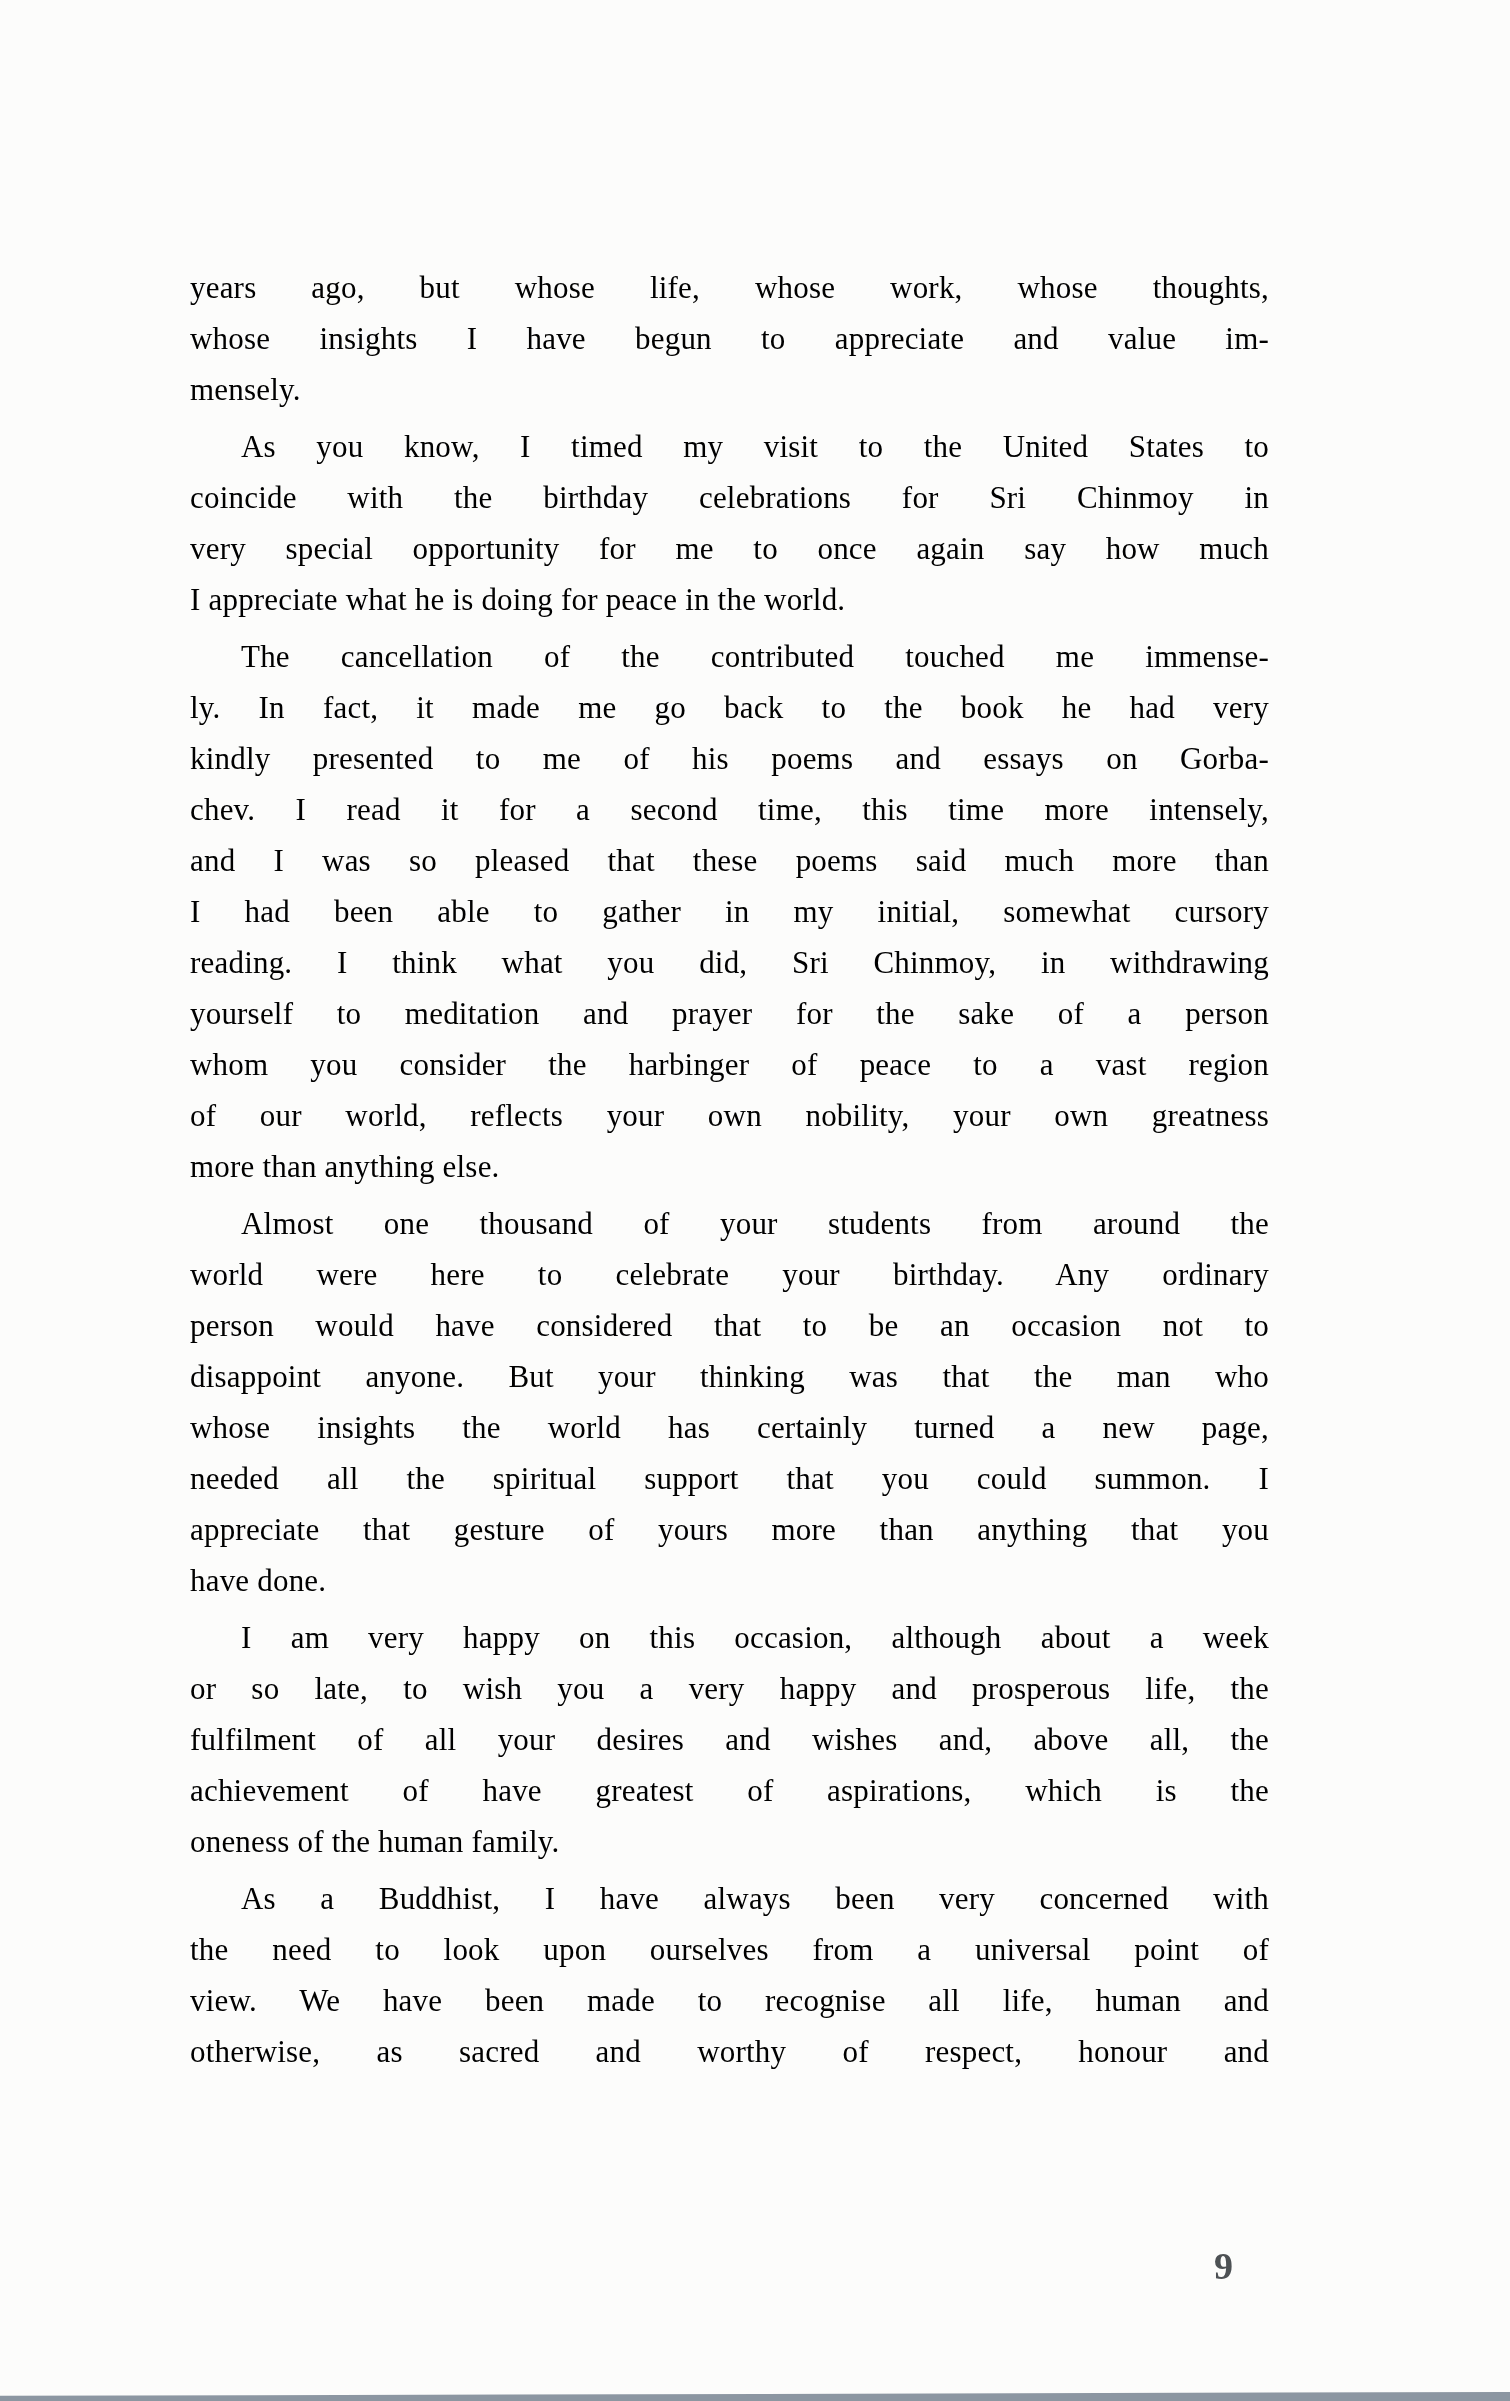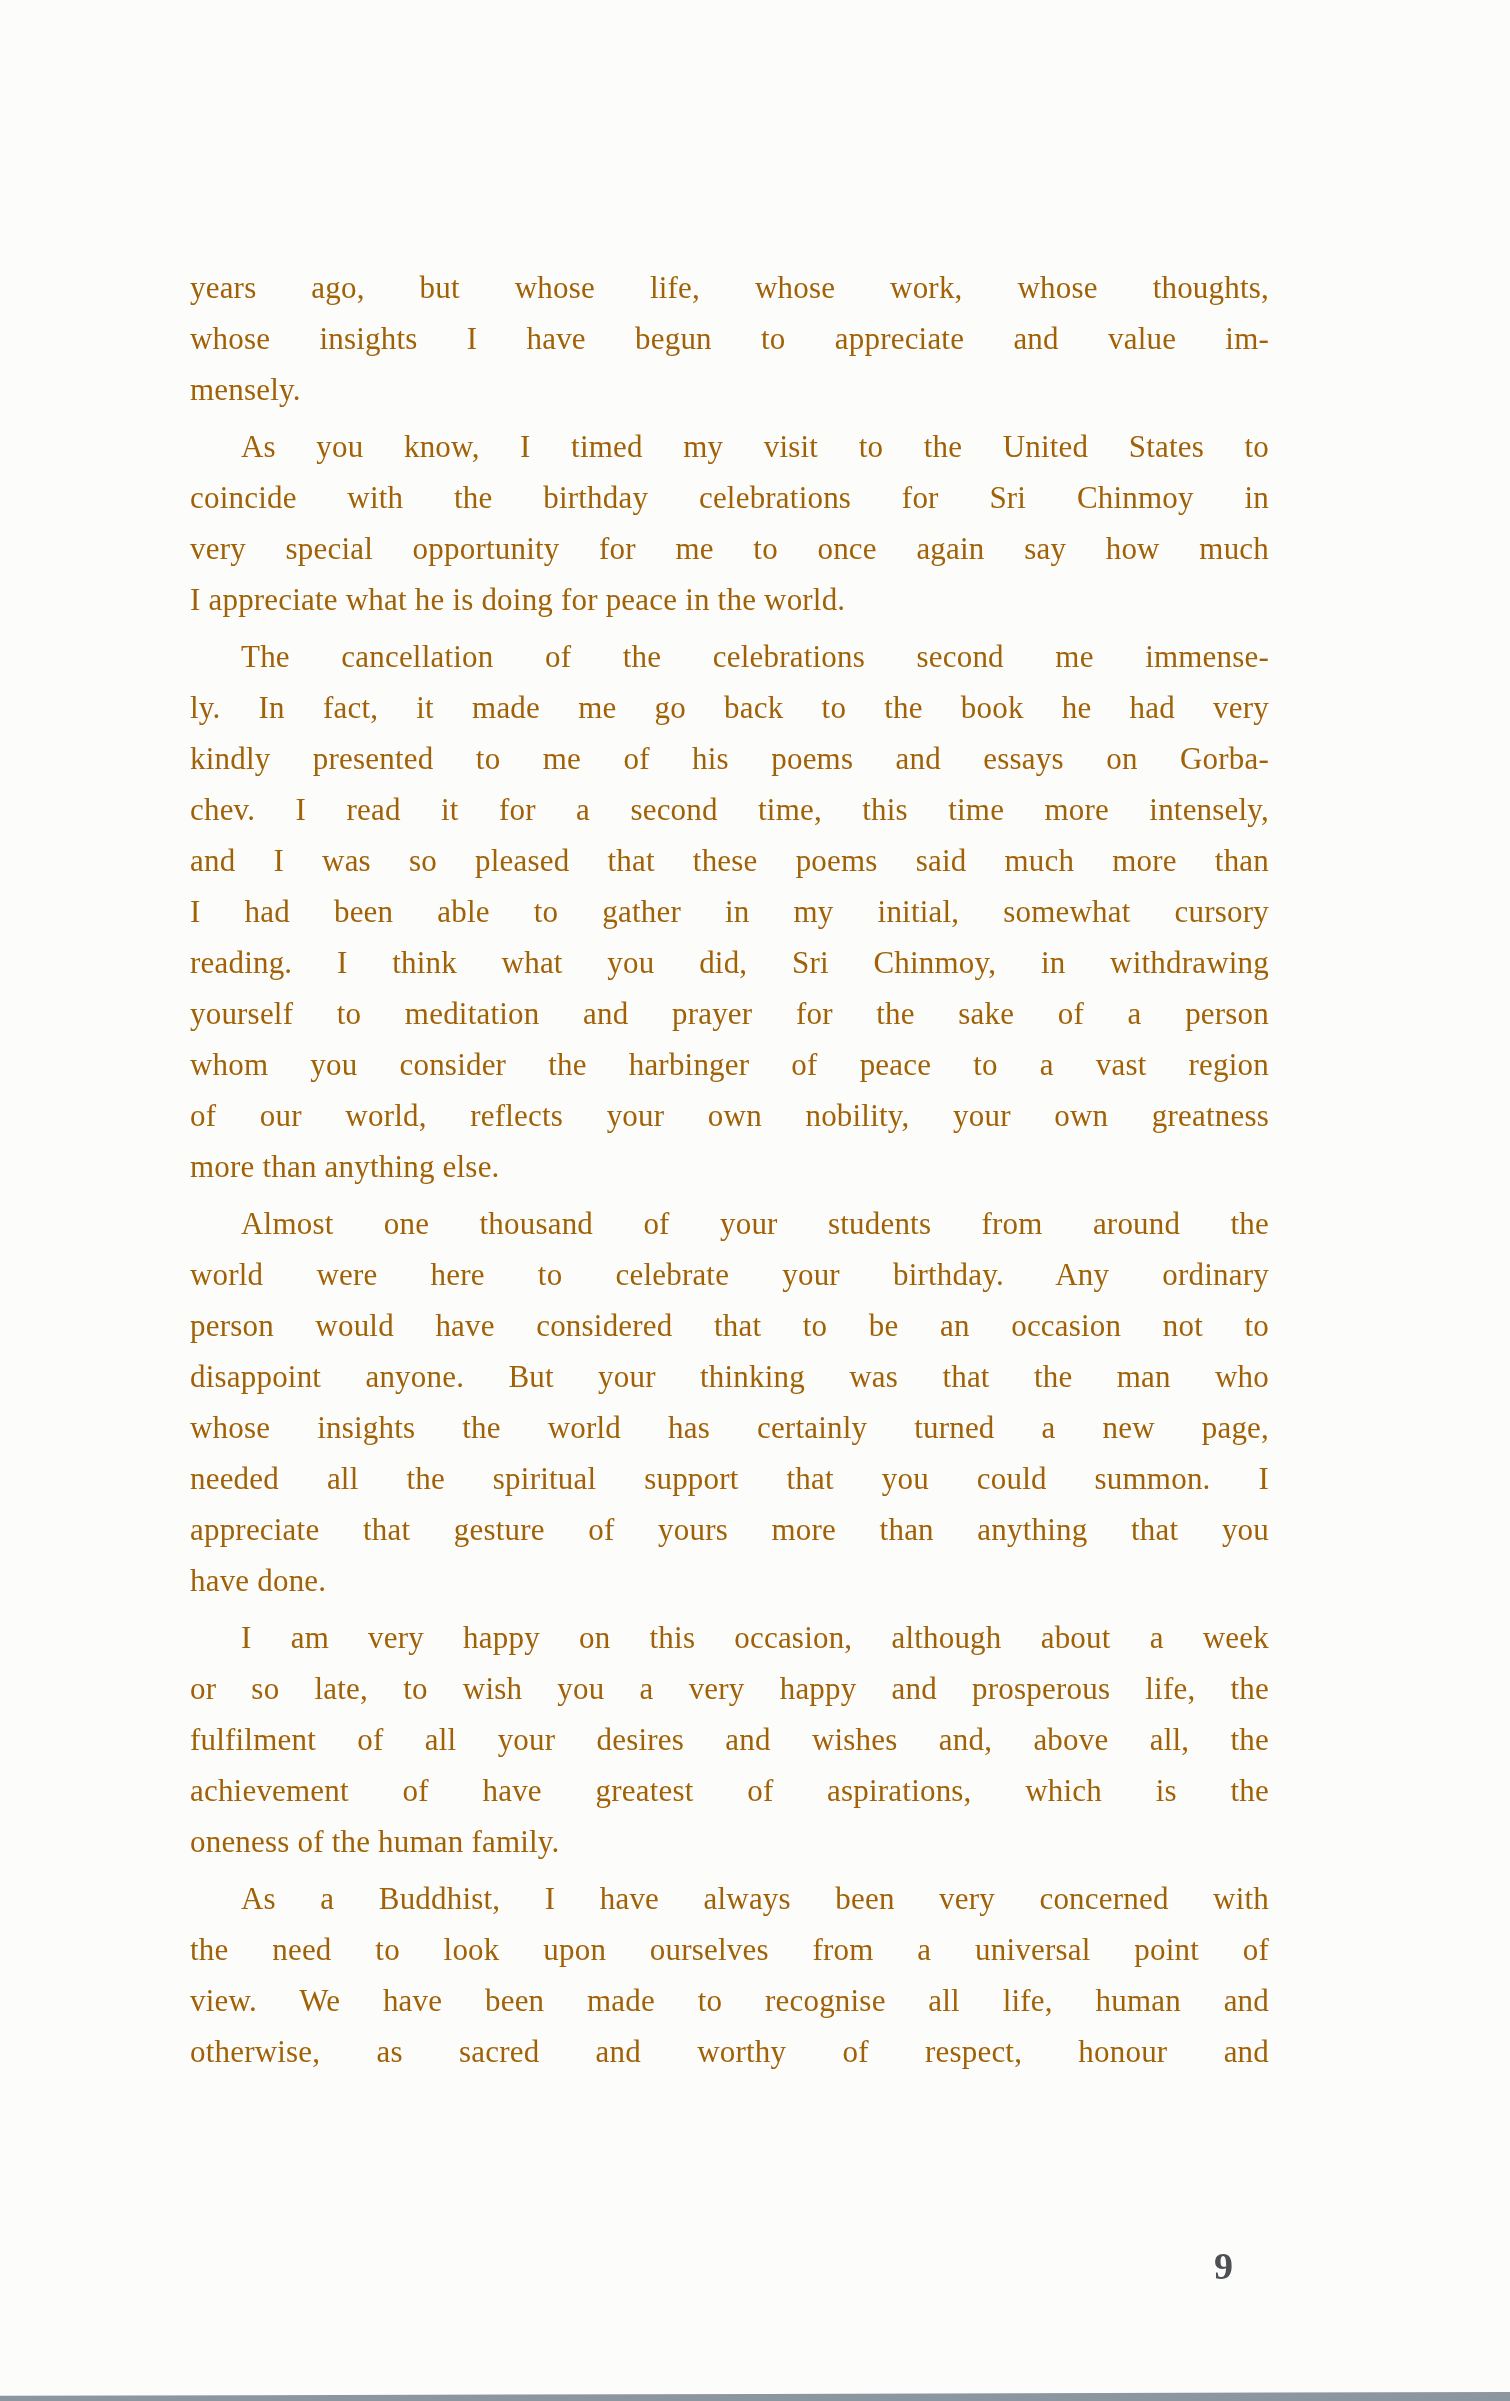--- a/index.html
+++ b/index.html
@@ -59,29 +59,29 @@
     background: #8c96a1;
     -webkit-clip-path: polygon(0 4.8px, 100% 1px, 100% 47px, 0 27px);
     clip-path: polygon(0 4.8px, 100% 1px, 100% 47px, 0 27px);
   }
 </style>
 </head>
 <body>
 
 <div class="page">
 
-  <div class="text-block" style="color: #a16207;">
+  <div class="text-block" style="color: #000000;">
       <div class="line">years ago, but whose life, whose work, whose thoughts,</div>
       <div class="line">whose insights I have begun to appreciate and value im-</div>
       <div class="line end">mensely.</div>
       <div class="line indent">As you know, I timed my visit to the United States to</div>
       <div class="line">coincide with the birthday celebrations for Sri Chinmoy in</div>
       <div class="line">very special opportunity for me to once again say how much</div>
       <div class="line end">I appreciate what he is doing for peace in the world.</div>
-      <div class="line indent">The cancellation of the celebrations second me immense-</div>
+      <div class="line indent">The cancellation of the contributed touched me immense-</div>
       <div class="line">ly. In fact, it made me go back to the book he had very</div>
       <div class="line">kindly presented to me of his poems and essays on Gorba-</div>
       <div class="line">chev. I read it for a second time, this time more intensely,</div>
       <div class="line">and I was so pleased that these poems said much more than</div>
       <div class="line">I had been able to gather in my initial, somewhat cursory</div>
       <div class="line">reading. I think what you did, Sri Chinmoy, in withdrawing</div>
       <div class="line">yourself to meditation and prayer for the sake of a person</div>
       <div class="line">whom you consider the harbinger of peace to a vast region</div>
       <div class="line">of our world, reflects your own nobility, your own greatness</div>
       <div class="line end">more than anything else.</div>

